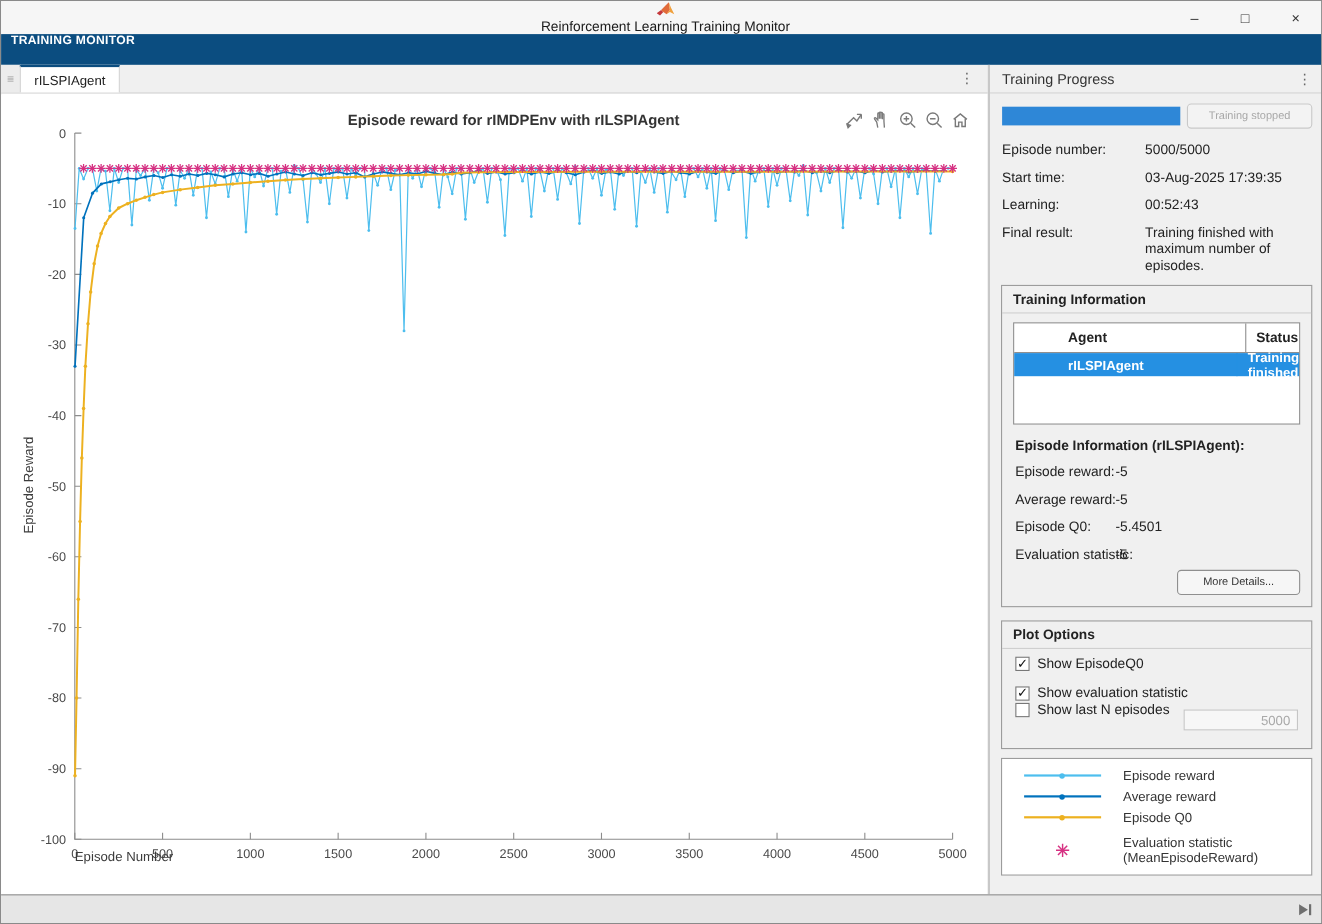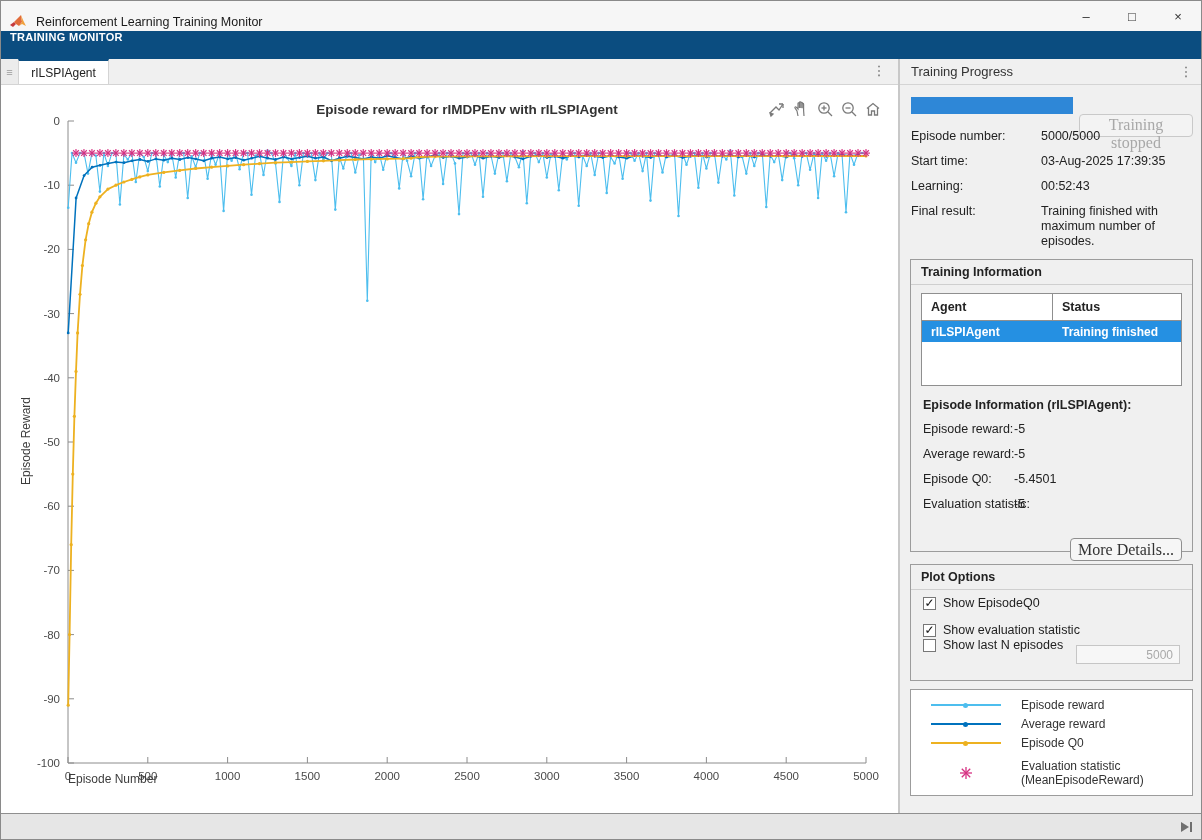--- a/index.html
+++ b/index.html
@@ -3,21 +3,21 @@
 <meta charset="utf-8">
 <style>
   html,body{margin:0;padding:0;}
   body{
     width:1202px;height:840px;position:relative;overflow:hidden;
     background:#ffffff;border:1px solid #8a8a8a;box-sizing:border-box;
     font-family:"Liberation Sans",sans-serif;color:#222;
     -webkit-font-smoothing:antialiased;
   }
   
-  .titlebar{position:absolute;top:0;left:0;right:0;height:42px;background:#f6f6f6;display:flex;align-items:center;}
+  .titlebar{position:absolute;top:0;left:0;right:0;height:42px;background:#f6f6f6;display:flex;align-items:center;flex-direction:column;}
   .titlebar .logo{margin-left:9px;width:18px;height:16px;display:inline-block;}
   .titlebar .wtitle{margin-left:8px;font-size:12.5px;color:#1a1a1a;}
   .win-controls{position:absolute;right:0;top:0;height:30px;display:flex;}
   .win-btn{width:46px;height:30px;display:flex;align-items:center;justify-content:center;font-size:13px;color:#333;cursor:pointer;}
   
   .ribbon{position:absolute;top:30px;left:0;right:0;height:28px;background:#0b4d80;display:flex;align-items:flex-start;}
   .ribbon .rtab{color:#ffffff;font-size:11px;font-weight:700;letter-spacing:.3px;padding-left:9px;}
   
   .tabrow{position:absolute;top:58px;left:0;width:897px;height:26px;background:#f0f0f0;border-bottom:1px solid #d4d4d4;box-sizing:border-box;}
   .tab-grip{position:absolute;left:0;top:0;width:17px;height:25px;background:#ececec;border-right:1px solid #dcdcdc;color:#9a9a9a;font-size:11px;display:flex;align-items:center;justify-content:center;}
@@ -30,33 +30,33 @@
   .axes-toolbar .tool{width:19px;height:19px;display:flex;align-items:center;justify-content:center;cursor:pointer;}
   .xlabel{position:absolute;left:67px;top:686px;width:798px;text-align:left;font-size:12px;color:#3c3c3c;}
   .ylabel{position:absolute;left:-35px;top:348px;width:120px;text-align:center;font-size:12px;color:#3c3c3c;transform:rotate(-90deg);}
   #chart-svg{position:absolute;left:0;top:0;}
   
   .sidebar{position:absolute;left:897px;top:58px;width:305px;height:754px;background:#f0f0f0;border-left:2px solid #c8c8c8;box-sizing:border-box;}
   .sb-header{position:absolute;left:0;top:0;width:100%;height:26px;border-bottom:1px solid #d4d4d4;box-sizing:border-box;}
   .sb-header .sb-title{position:absolute;left:11px;top:5px;font-size:13px;color:#333;}
   .sb-header .sb-menu{position:absolute;right:8px;top:3px;width:18px;height:20px;color:#666;font-size:13px;text-align:center;line-height:20px;cursor:pointer;}
   .progress-bar{position:absolute;left:11px;top:38px;width:162px;height:17px;background:#2e87d7;}
-  .btn{border:1px solid #c9c9c9;border-radius:4px;background:#f3f3f3;font-size:16px;font-family:Liberation Serif, serif;margin-top:20px;}
+  .btn{border:1px solid #c9c9c9;border-radius:4px;background:#f3f3f3;font-size:10px;font-family:Liberation Sans, sans-serif;}
   .btn-disabled{color:#a8a8a8;}
   .stop-btn{position:absolute;right:10px;top:35px;width:114px;height:23px;}
   .kv-label{position:absolute;left:11px;font-size:12.5px;color:#222;}
   .kv-value{position:absolute;left:141px;font-size:12.5px;color:#222;width:152px;line-height:15px;}
   
   .sb-box{position:absolute;left:10px;width:283px;border:1px solid #9c9c9c;background:#f0f0f0;box-sizing:border-box;}
   .box-header{height:25px;border-bottom:1px solid #cfcfcf;box-sizing:border-box;font-weight:700;font-size:12.5px;color:#222;padding:5px 0 0 10px;}
   
   .agent-table{position:absolute;left:10px;top:33px;width:261px;height:93px;background:#ffffff;border:1px solid #8f8f8f;box-sizing:border-box;}
   .at-row{display:flex;width:100%;box-sizing:border-box;}
   .at-head{height:27px;border-bottom:1px solid #8f8f8f;font-weight:700;font-size:12.5px;align-items:center;}
-  .at-cell{padding-left:9px;box-sizing:border-box;}
+  .at-cell{padding-left:9px;box-sizing:border-box;margin-left:40px;}
   .at-c1{width:130px;}
   .at-c2{flex:1;border-left:1px solid #8f8f8f;height:100%;display:flex;align-items:center;}
   .at-head .at-c2{border-left:1px solid #8f8f8f;}
   .at-data{height:21px;background:#2590e2;color:#ffffff;font-weight:700;font-size:12px;align-items:center;}
   .at-data .at-c2{border-left:1px solid #2590e2;}
   .ep-info-title{position:absolute;left:12px;top:138px;font-weight:700;font-size:12.5px;color:#222;}
   .ei-label{position:absolute;left:12px;font-size:12.5px;color:#222;}
   .ei-value{position:absolute;left:103px;font-size:12.5px;color:#222;}
   .more-btn{position:absolute;right:10px;top:258px;width:112px;height:23px;color:#333;background:#f6f6f6;border:1px solid #8f8f8f;}
   

